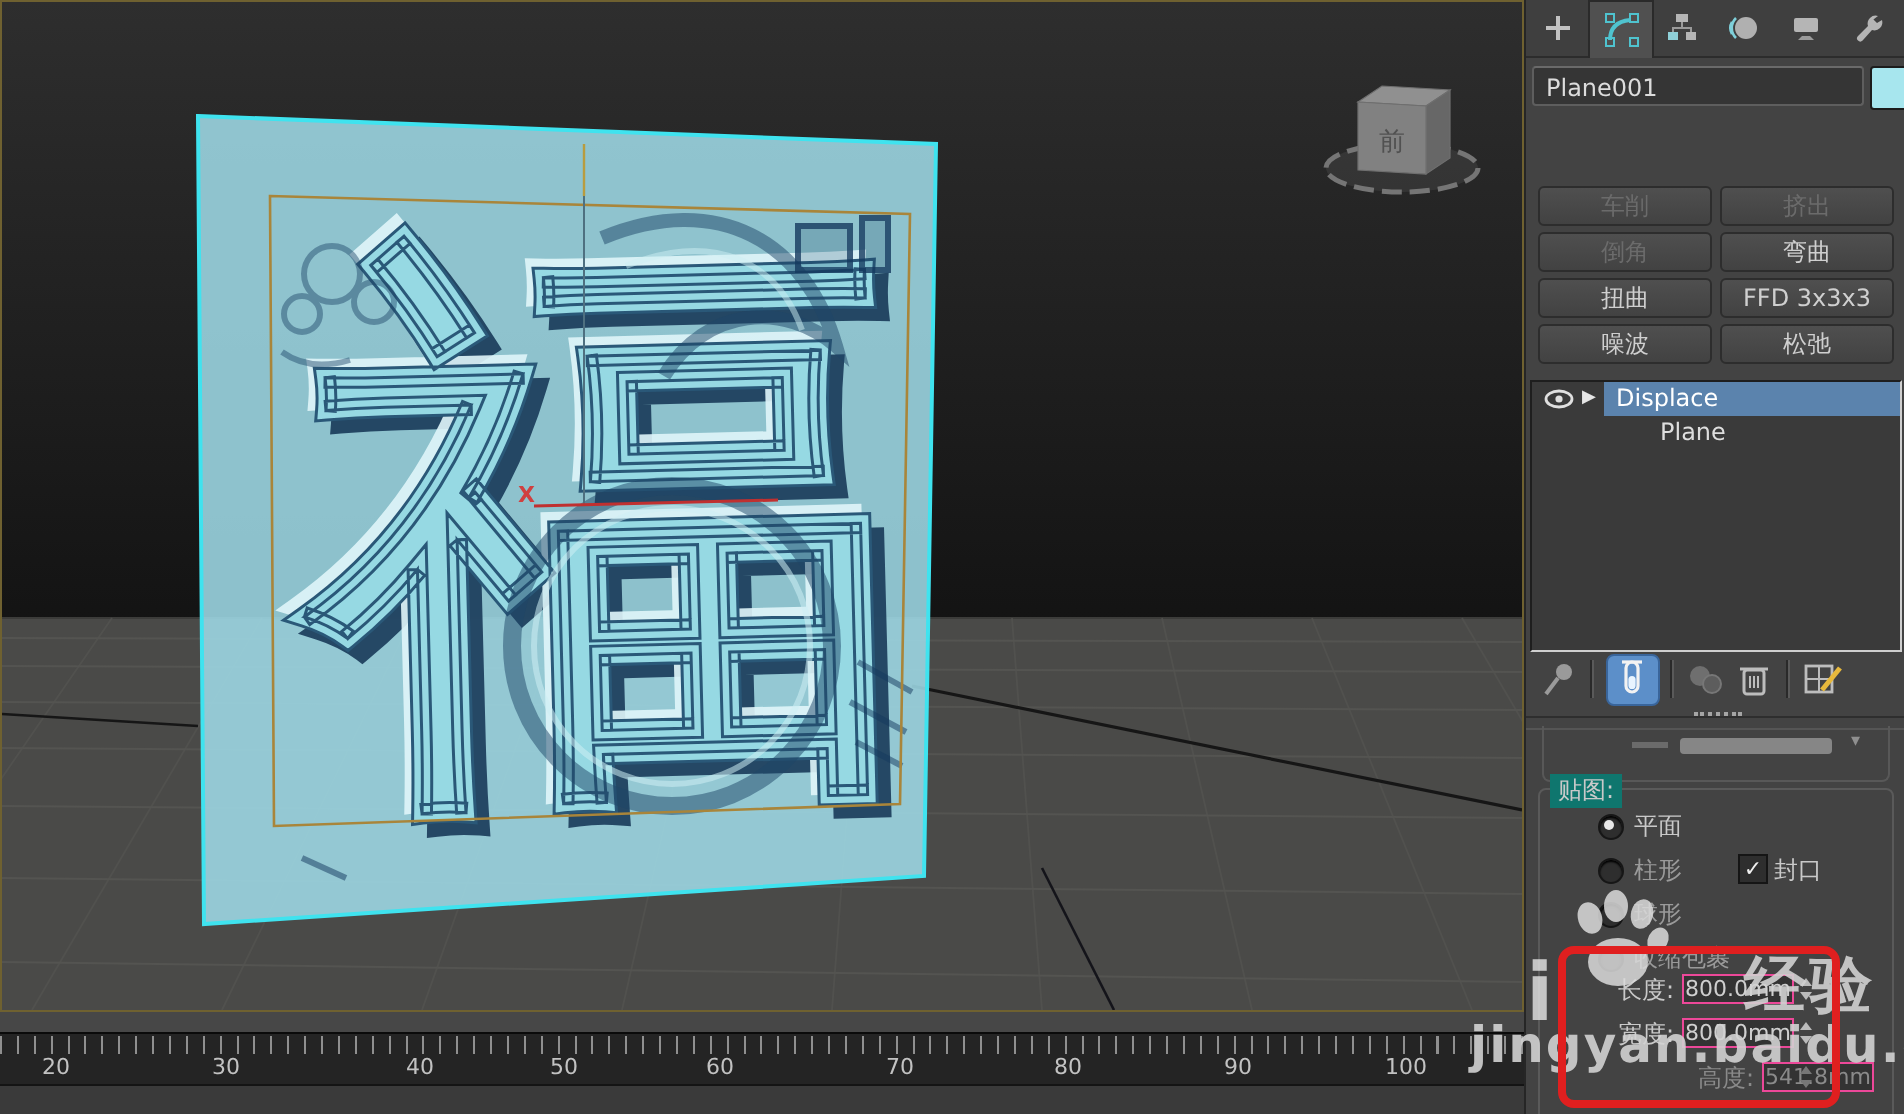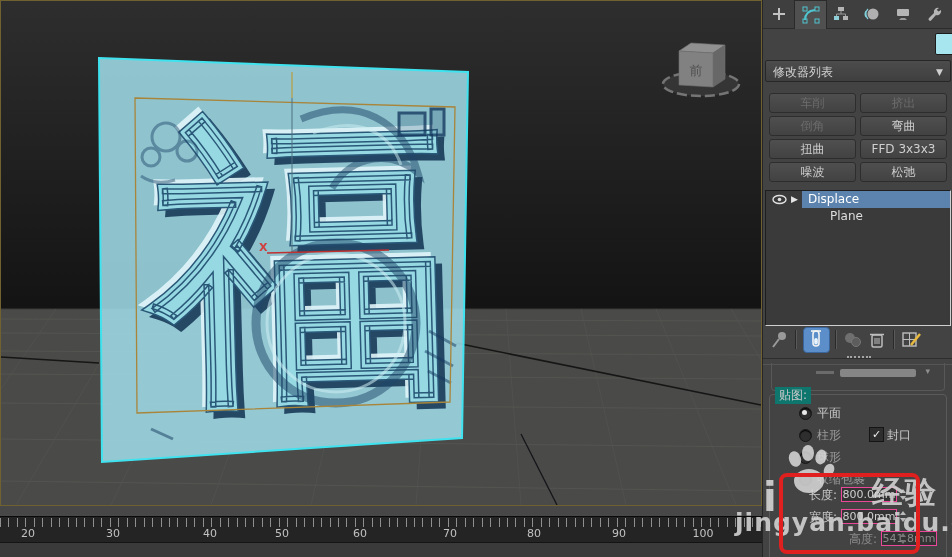--- a/index.html
+++ b/index.html
@@ -224,26 +224,23 @@
             <path d="M6 12 h4 l2 2 H4 z" fill="#9a9a9a"></path>
         </svg>
       </div>
       <div class="tab" style="left:155px">
         <svg width="16" height="16">
           <path d="M13,2 a4,4 0 0 0 -5,5 L3,12 a1.6,1.6 0 0 0 2.3,2.3 L10,9 a4,4 0 0 0 5,-5 l-2.5,1.5 -1.8,-1.8 z" fill="#b5b5b5"></path>
         </svg>
       </div>
     </div>
 
+    <div class="namefield">Plane001</div>
     <div class="swatch"></div>
 
-    <div class="dropdown">
-      <span>修改器列表</span>
-      <span class="arr">▼</span>
-    </div>
 
     <div class="btn dis" style="left:6px;top:93px">车削</div>
     <div class="btn dis" style="left:97px;top:93px">挤出</div>
     <div class="btn dis" style="left:6px;top:116px">倒角</div>
     <div class="btn" style="left:97px;top:116px">弯曲</div>
     <div class="btn" style="left:6px;top:139px">扭曲</div>
     <div class="btn" style="left:97px;top:139px">FFD 3x3x3</div>
     <div class="btn" style="left:6px;top:162px">噪波</div>
     <div class="btn" style="left:97px;top:162px">松弛</div>
 

